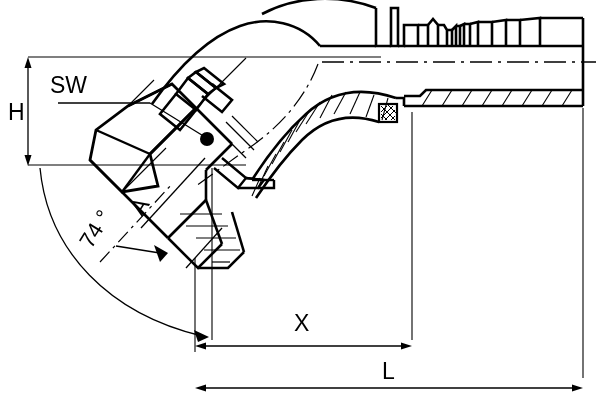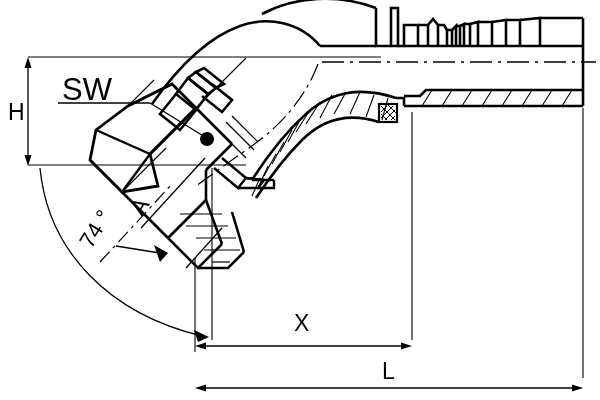--- a/index.html
+++ b/index.html
@@ -3,21 +3,21 @@
 <meta charset="utf-8">
 <style>
   html,body{margin:0;padding:0;background:#ffffff;}
   body{width:600px;height:400px;overflow:hidden;
        font-family:"Liberation Sans",sans-serif;}
   #stage{position:relative;width:600px;height:400px;background:#fff;}
   svg{position:absolute;top:0;left:0;}
   .lbl{position:absolute;font-family:"Liberation Sans",sans-serif;
        color:#000;white-space:nowrap;line-height:1;}
   #lbl-h   {left:8px;  top:101px; font-size:23px;}
-  #lbl-sw  {left:62px; top:74px;  font-size:31px;}
+  #lbl-sw  {left:50px; top:74px;  font-size:23px;}
   #lbl-a   {left:126px;top:207px; font-size:23px;
             transform:rotate(-58deg); transform-origin:left top;}
   #lbl-ang {left:76px; top:240px; font-size:22px;
             transform:rotate(-58deg); transform-origin:left top;}
   #lbl-x   {left:294px;top:312px; font-size:23px;}
   #lbl-l   {left:382px;top:360px; font-size:23px;}
 </style>
 </head>
 <body>
 

